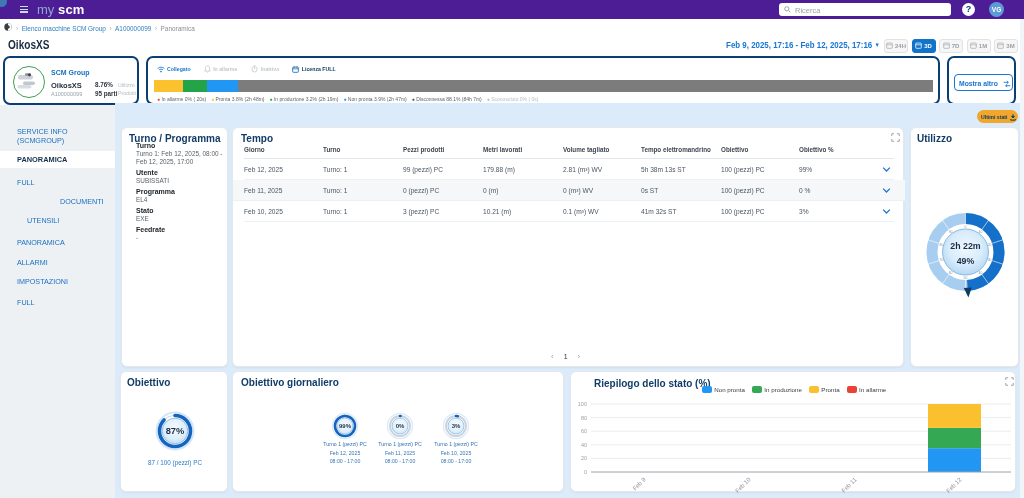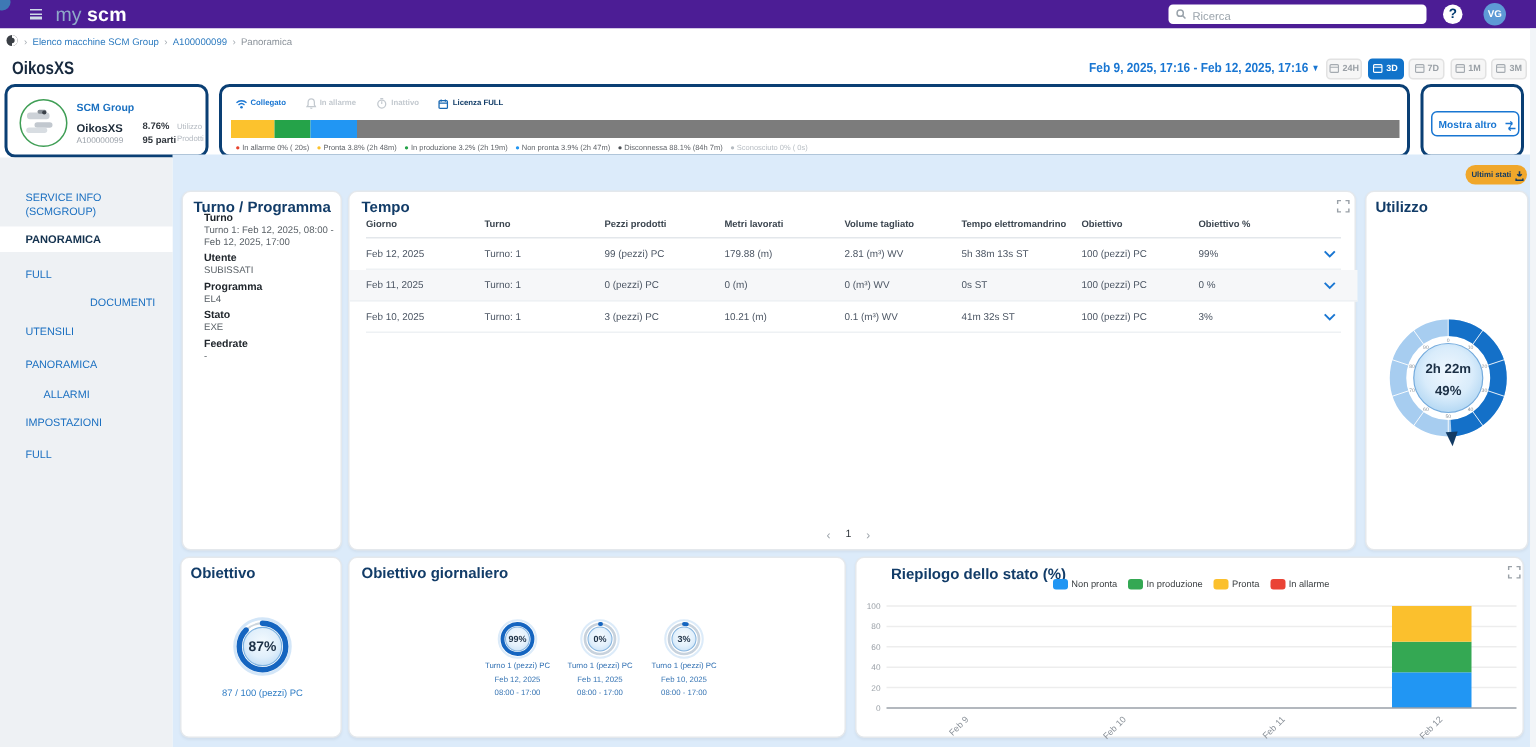--- a/index.html
+++ b/index.html
@@ -154,23 +154,23 @@
   </div>
 </div>
 
 <div class="abs" style="left:115px;top:103px;width:909px;height:395px;background:#dcebfa;"></div>
 
 <div class="abs" style="left:0;top:105px;width:115px;height:393px;background:#eef1f4;">
   <div class="abs" style="left:17px;top:23px;font-size:7.2px;color:#1a6fc0;line-height:8.5px;">SERVICE INFO<br>(SCMGROUP)</div>
   <div class="abs" style="left:0;top:46px;width:115px;height:17px;background:#fff;color:#14324f;font-weight:bold;font-size:7.4px;line-height:17px;"><span style="margin-left:17px;">PANORAMICA</span></div>
   <div class="abs" style="left:17px;top:73px;font-size:7.2px;color:#1a6fc0;">FULL</div>
   <div class="abs" style="left:17px;top:91.5px;font-size:7.2px;color:#1a6fc0;margin-left:43px;">DOCUMENTI</div>
-  <div class="abs" style="left:17px;top:111px;font-size:7.2px;color:#1a6fc0;">UTENSILI</div>
+  <div class="abs" style="left:27px;top:111px;font-size:7.2px;color:#1a6fc0;">UTENSILI</div>
   <div class="abs" style="left:17px;top:133px;font-size:7.2px;color:#1a6fc0;">PANORAMICA</div>
-  <div class="abs" style="left:29px;top:152.5px;font-size:7.2px;color:#1a6fc0;">ALLARMI</div>
+  <div class="abs" style="left:17px;top:152.5px;font-size:7.2px;color:#1a6fc0;">ALLARMI</div>
   <div class="abs" style="left:17px;top:172px;font-size:7.2px;color:#1a6fc0;">IMPOSTAZIONI</div>
   <div class="abs" style="left:17px;top:193px;font-size:7.2px;color:#1a6fc0;">FULL</div>
 </div>
 
 <div class="abs" style="left:977px;top:110px;width:41px;height:13px;background:#f0a72b;border-radius:6.5px;">
   <div class="abs" style="left:4px;top:4px;font-size:5.2px;font-weight:bold;color:#123a63;white-space:nowrap;">Ultimi stati</div>
   <svg class="abs" style="left:32.5px;top:3.5px;" width="6" height="7" viewBox="0 0 8 9">
       <path d="M4 0 V4.5 M4 4.5 L2 2.7 M4 4.5 L6 2.7" stroke="#123a63" stroke-width="1.4" fill="none"></path>
       <path d="M1 6.5 V8 H7 V6.5" stroke="#123a63" stroke-width="1.3" fill="none"></path>
     </svg>

